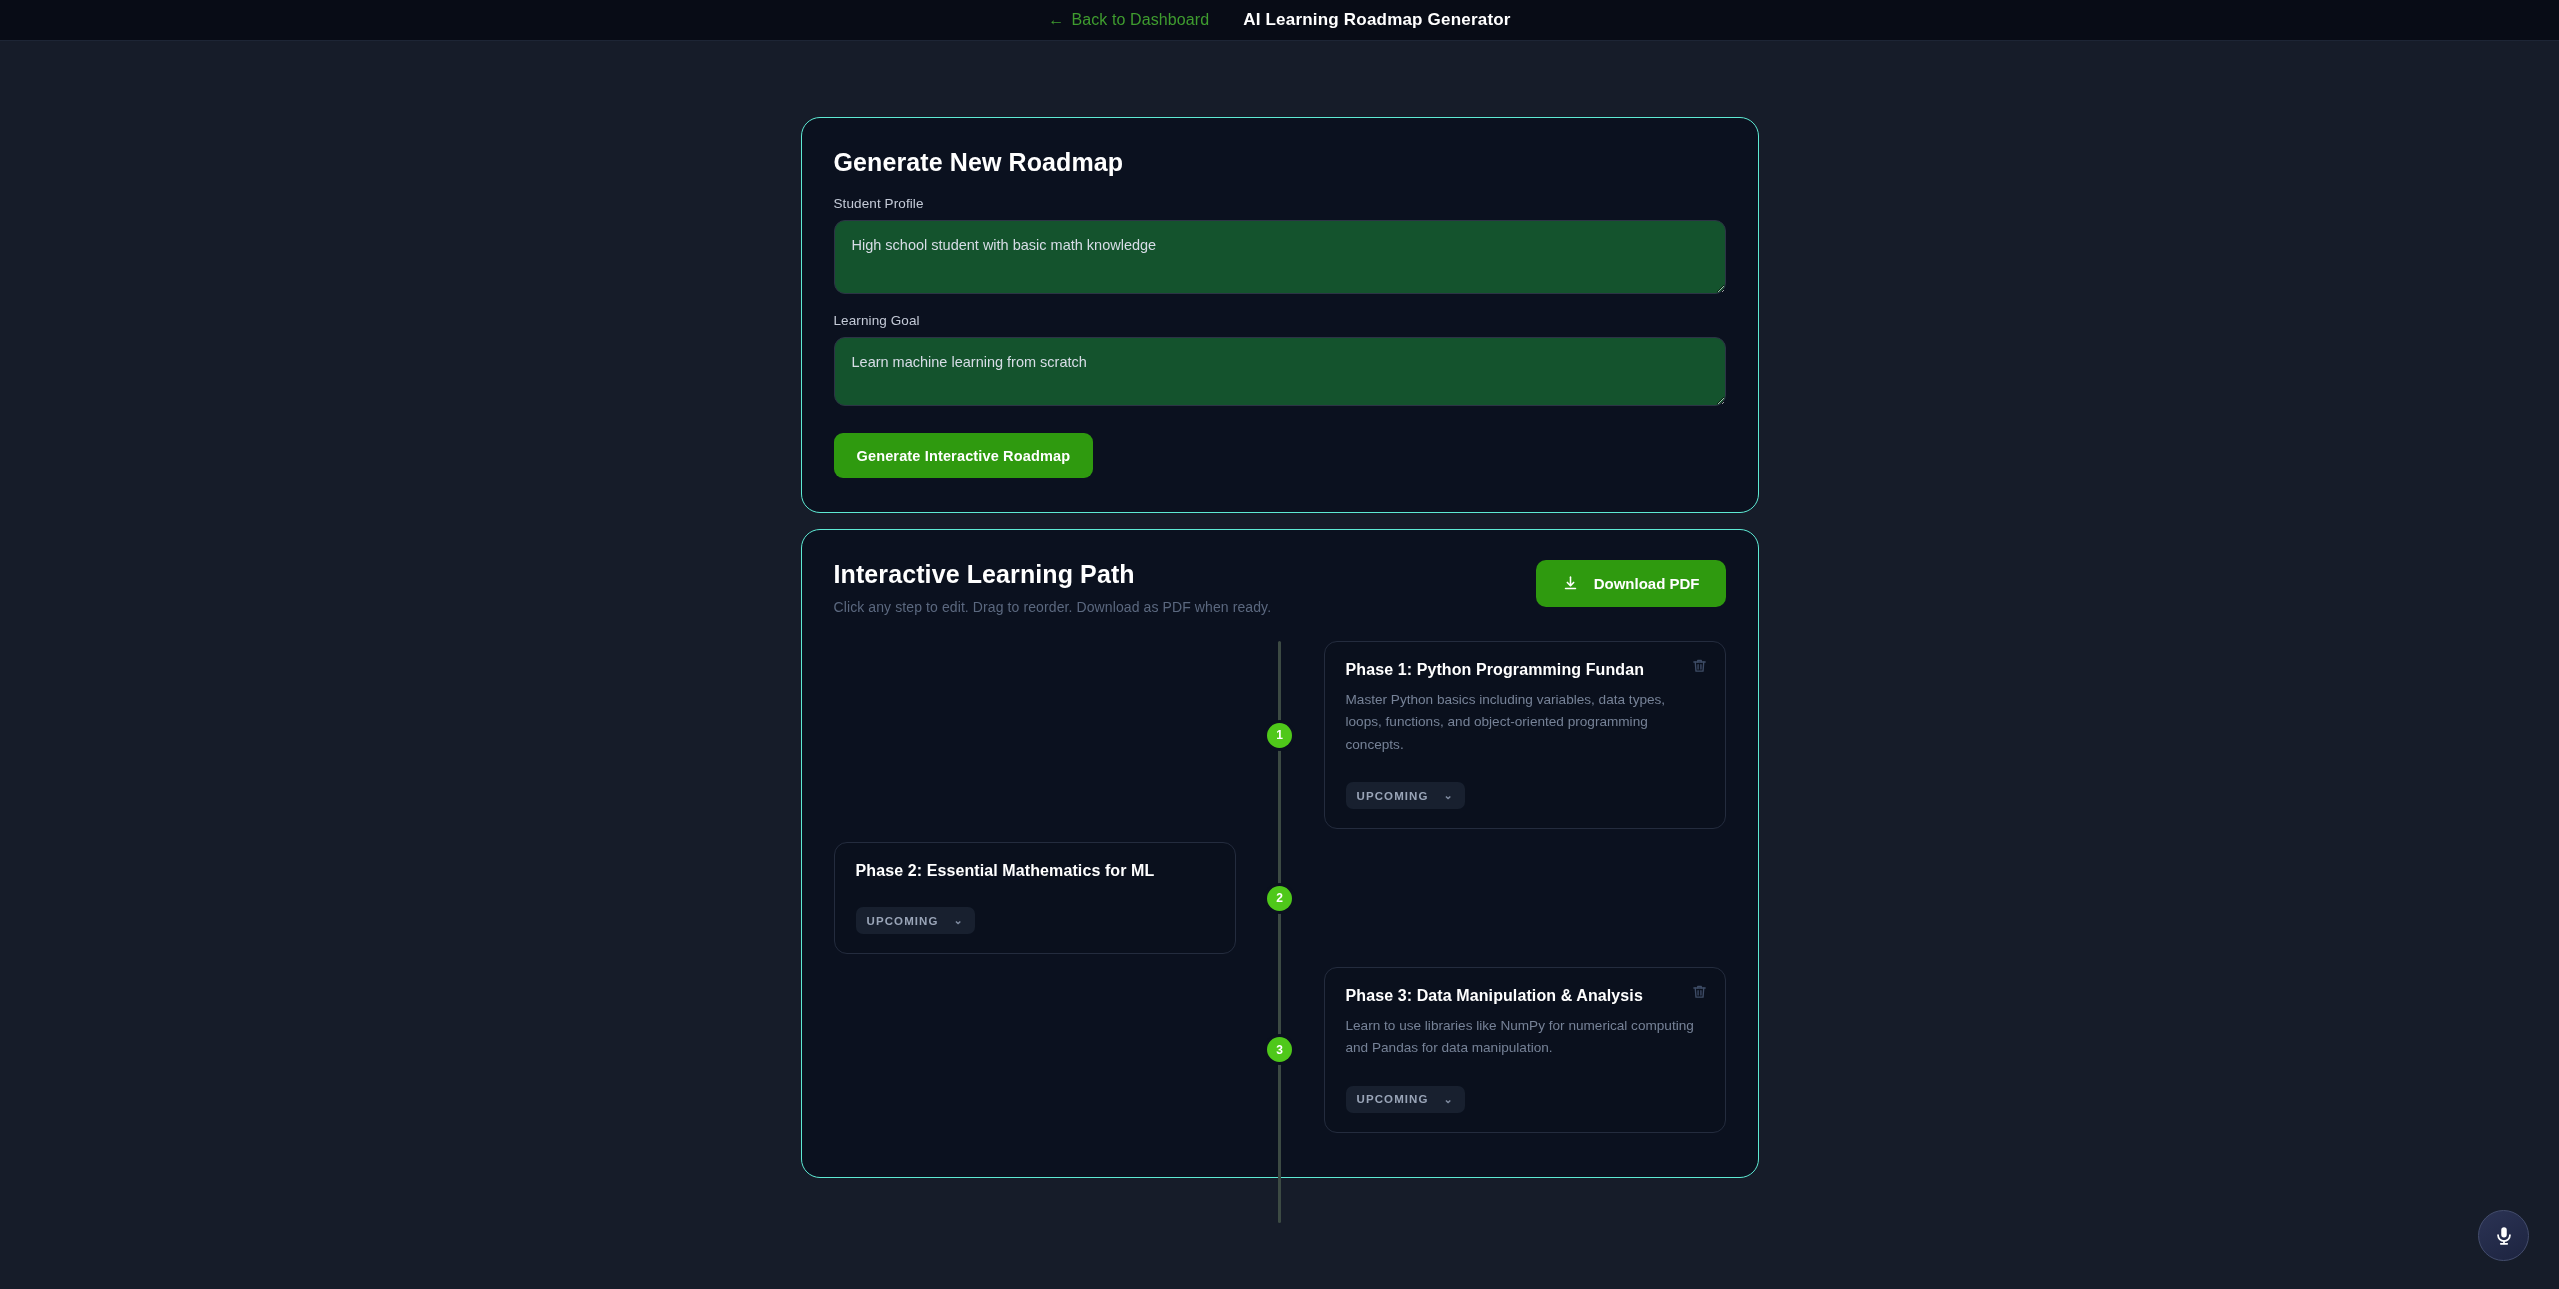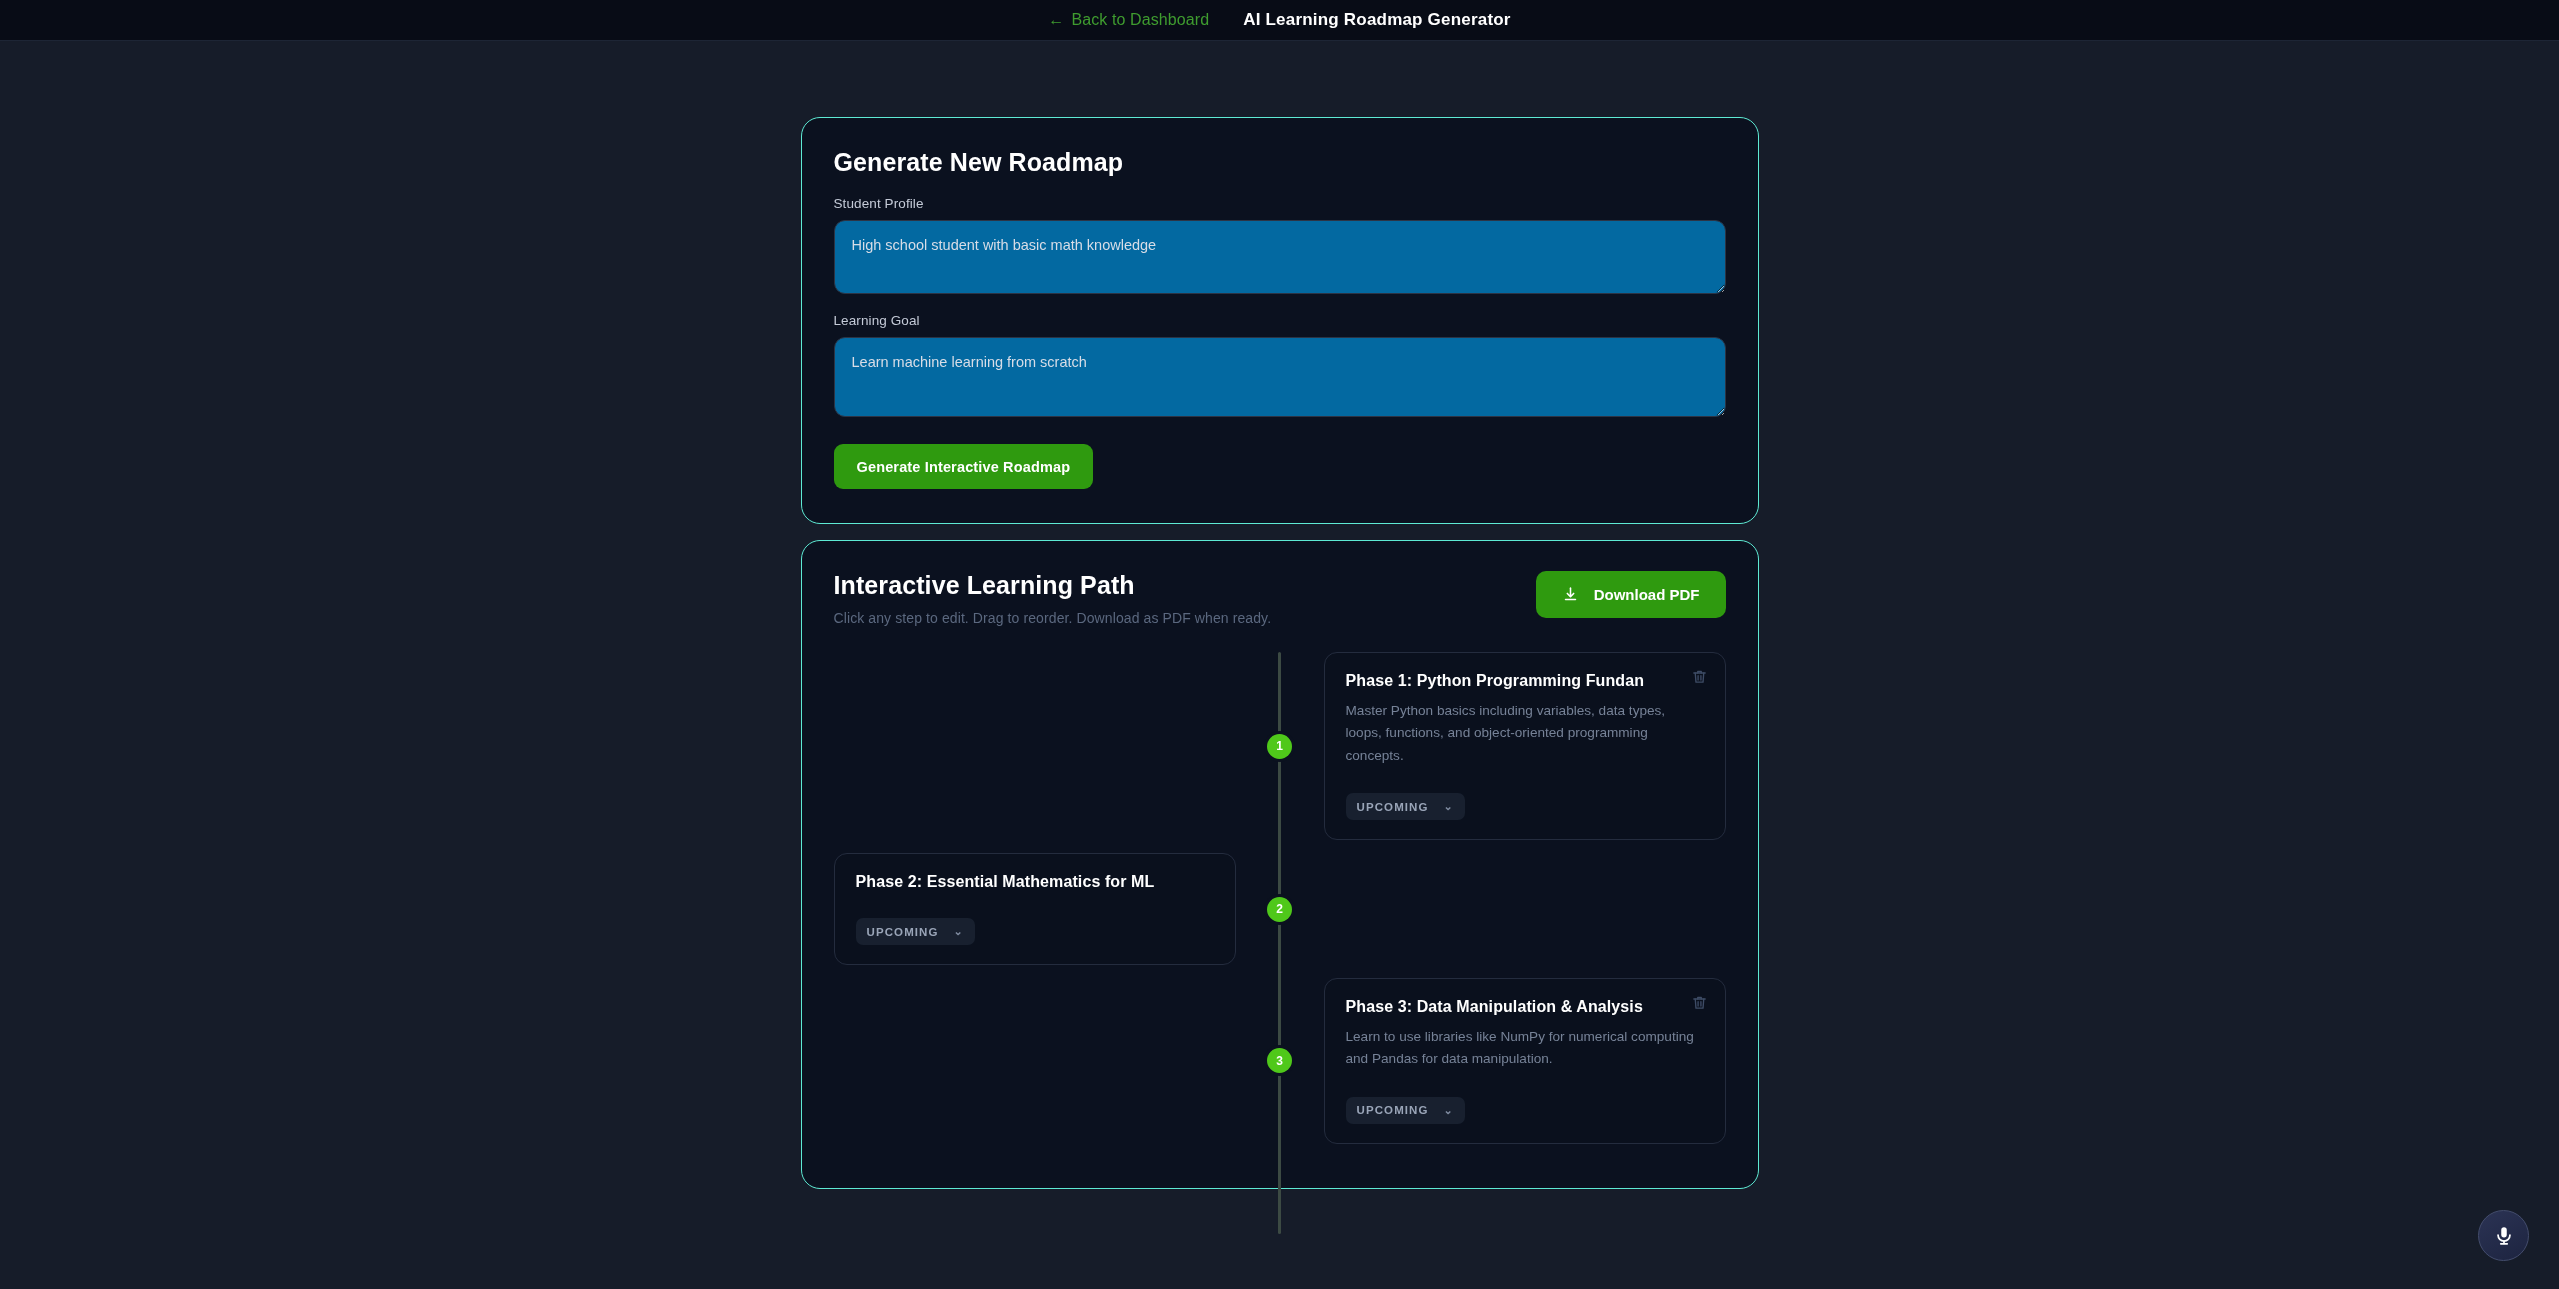--- a/index.html
+++ b/index.html
@@ -80,33 +80,33 @@
   .field-label {
     display: block;
     color: #c5cbd8;
     font-size: 13.5px;
     margin-bottom: 9px;
     letter-spacing: .1px;
   }
   .textarea {
     width: 100%;
     height: 74px;
-    background: #0369a1;
+    background: #14532d;
     border: 1px solid #2c3445;
     border-radius: 11px;
     color: #d8dde7;
     font-family: "Liberation Sans", sans-serif;
     font-size: 14.5px;
     line-height: 1.45;
     padding: 14px 17px;
     resize: vertical;
     outline: none;
     display: block;
   }
-  .field.goal .textarea { height: 80px; }
+  .field.goal .textarea { height: 69px; }
 
   .btn-generate {
     margin-top: 27px;
     background: #2f9a0f;
     border: none;
     border-radius: 9px;
     color: #ffffff;
     font-family: "Liberation Sans", sans-serif;
     font-size: 14.5px;
     font-weight: 700;

